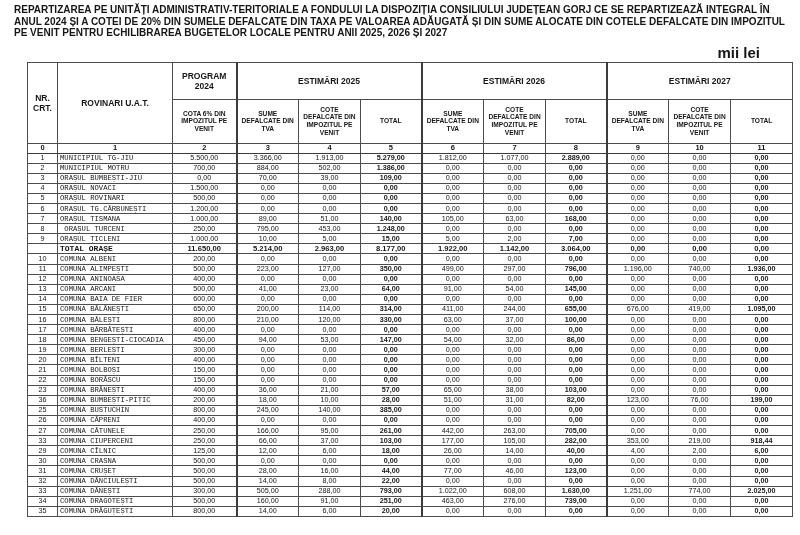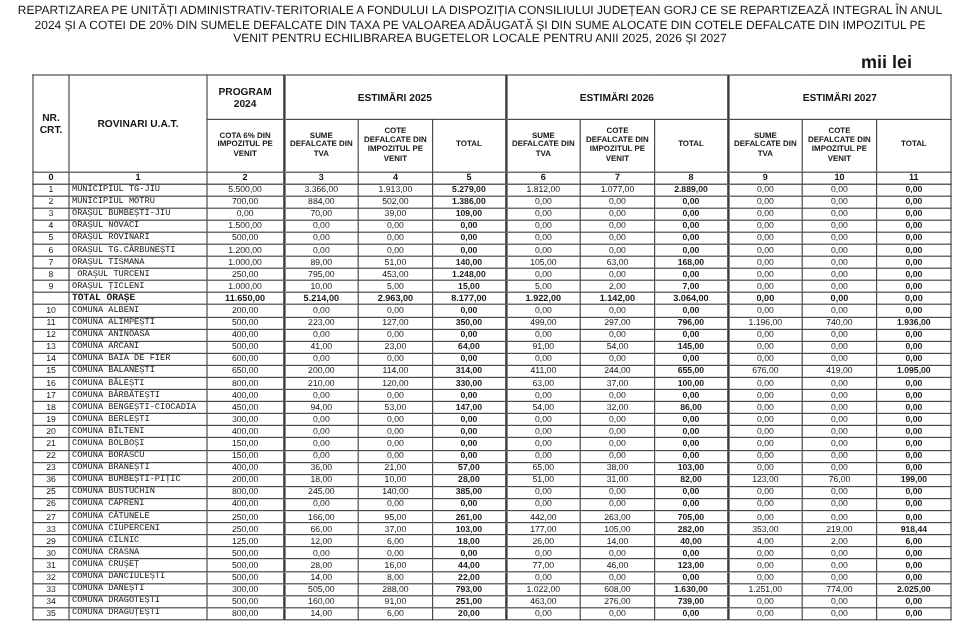--- a/index.html
+++ b/index.html
@@ -5,21 +5,21 @@
   html,body{margin:0;padding:0;background:#fff;}
   body{
     width:800px;height:535px;overflow:hidden;
     font-family:"Liberation Sans",sans-serif;
     color:#161616;
     -webkit-font-smoothing:antialiased;
   }
   .page{position:relative;width:800px;height:535px;}
   .doc-title{
     width:772px;margin:4px auto 0 auto;
-    text-align:center;font-weight:normal;font-size:10px;line-height:11.5px;
+    text-align:left;font-weight:bold;font-size:10px;line-height:11.5px;
     letter-spacing:0px;
   }
   .unit-note{
     width:765px;margin:5px 0 1px 27px;
     text-align:right;padding-right:32px;box-sizing:border-box;
     font-weight:bold;font-size:15px;
   }
   table{
     margin-left:27px;width:765px;table-layout:fixed;
     border-collapse:collapse;border:1.5px solid #3c3c3c;

